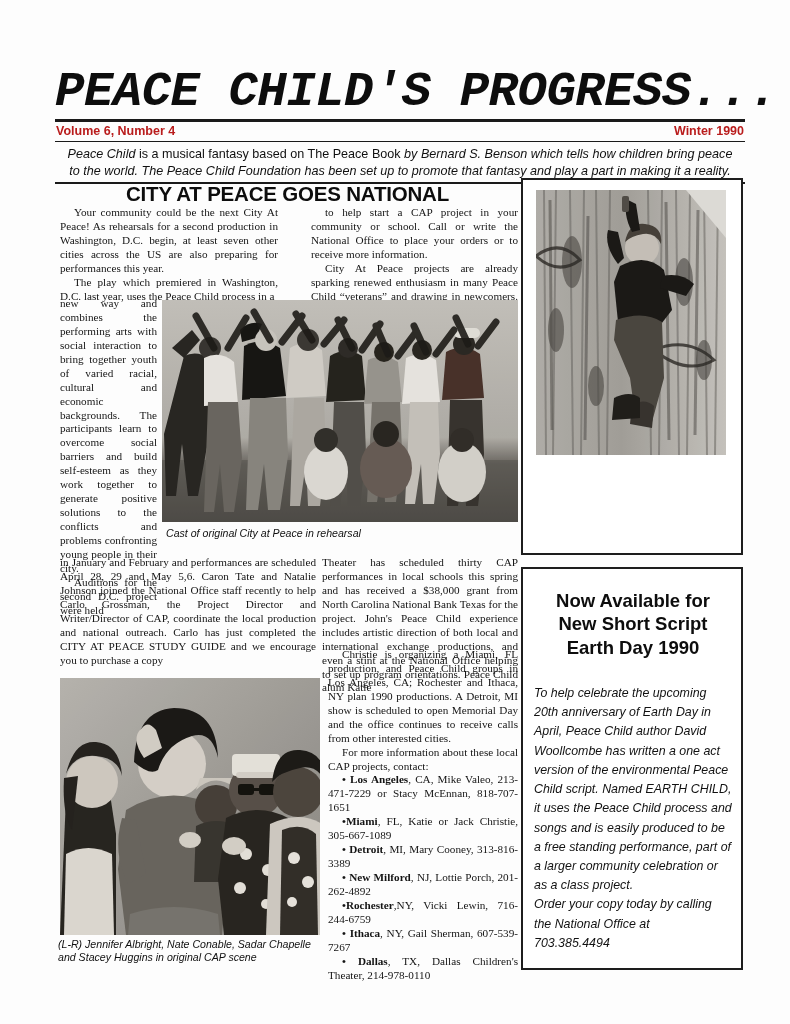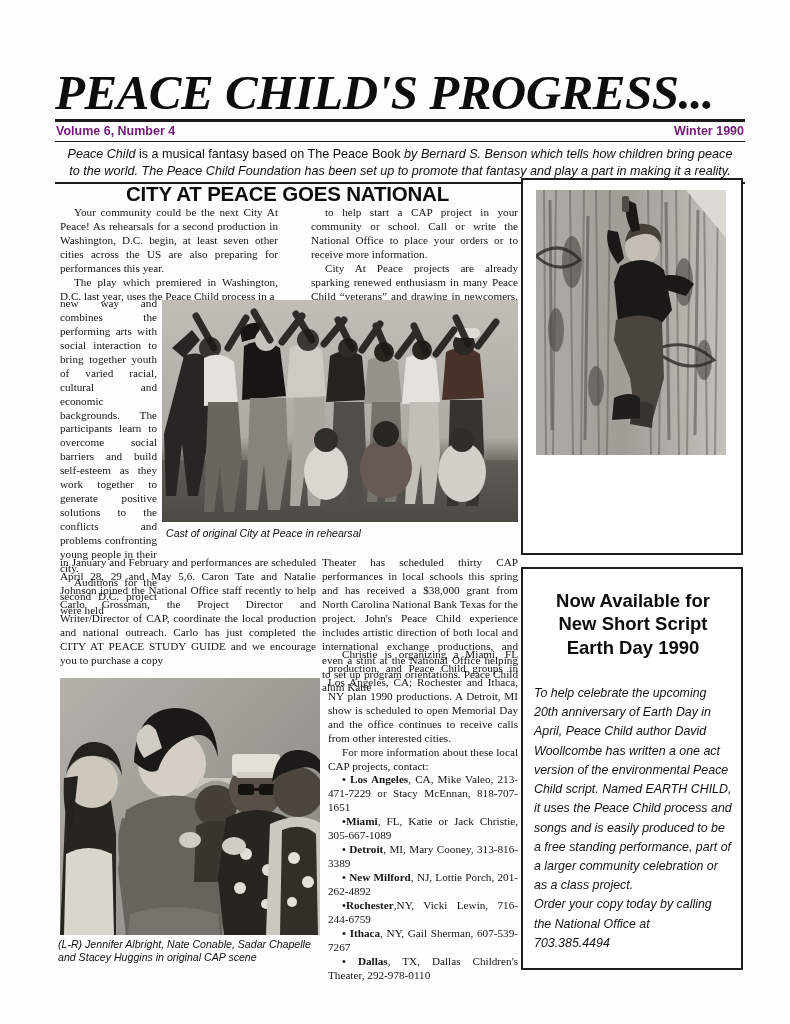--- a/index.html
+++ b/index.html
@@ -23,21 +23,21 @@
   }
 
   
   .masthead {
     position: absolute;
     left: 55px;
     top: 68px;
     width: 690px;
   }
   .masthead-title {
-    font-family: Liberation Serif, serif;
+    font-family: Liberation Mono, monospace;
     font-style: italic;
     font-weight: bold;
     font-size: 49px;
     letter-spacing: -0.5px;
     line-height: 1.0;
     white-space: nowrap;
     color: #0d0d0d;
     margin: 0;
   }
   .rule-heavy {
@@ -51,21 +51,21 @@
     border-top: 2px solid #1a1a1a;
   }
   .issue-line {
     display: flex;
     justify-content: space-between;
     align-items: baseline;
     font-family: "Liberation Sans", "DejaVu Sans", sans-serif;
     font-weight: bold;
     font-size: 12.5px;
     padding: 2px 1px 3px 1px;
-    color: #701a75;
+    color: #b91c1c;
   }
   .tagline {
     font-family: "Liberation Sans", "DejaVu Sans", sans-serif;
     font-style: italic;
     font-size: 12.6px;
     line-height: 1.38;
     text-align: center;
     padding: 4px 10px 1px 10px;
     color: #101010;
   }
@@ -343,21 +343,21 @@
   <div class="col-right-narrow body-text">
     <p>Christie is organizing a Miami, FL production, and Peace Child groups in Los Angeles, CA; Rochester and Ithaca, NY plan 1990 productions.  A Detroit, MI show is scheduled to open Memorial Day and the office continues to receive calls from other interested cities.</p>
     <p>For more information about these local CAP projects, contact:</p>
     <div class="contact-list">
       <div class="contact-item"><span class="bullet">•</span> <span class="city">Los Angeles</span><span>, CA, Mike Valeo, 213-471-7229 or Stacy McEnnan, 818-707-1651</span></div>
       <div class="contact-item"><span class="bullet">•</span><span class="city">Miami</span><span>, FL, Katie or Jack Christie, 305-667-1089</span></div>
       <div class="contact-item"><span class="bullet">•</span> <span class="city">Detroit</span><span>, MI, Mary Cooney, 313-816-3389</span></div>
       <div class="contact-item"><span class="bullet">•</span> <span class="city">New Milford</span><span>, NJ, Lottie Porch, 201-262-4892</span></div>
       <div class="contact-item"><span class="bullet">•</span><span class="city">Rochester</span><span>,NY, Vicki Lewin, 716-244-6759</span></div>
       <div class="contact-item"><span class="bullet">•</span> <span class="city">Ithaca</span><span>, NY, Gail Sherman, 607-539-7267</span></div>
-      <div class="contact-item"><span class="bullet">•</span> <span class="city">Dallas</span><span>, TX, Dallas Children's Theater, 292-978-0110</span></div>
+      <div class="contact-item"><span class="bullet">•</span> <span class="city">Dallas</span><span>, TX, Dallas Children's Theater, 214-978-0110</span></div>
     </div>
   </div>
 
   <div class="photo" id="cap-photo">
     <svg viewBox="0 0 260 257" preserveAspectRatio="none" aria-hidden="true">
       <defs>
         <linearGradient id="capbg" x1="0" y1="0" x2="1" y2="1">
           <stop offset="0%" stop-color="#bfbcb6"></stop>
           <stop offset="100%" stop-color="#8f8c86"></stop>
         </linearGradient>

